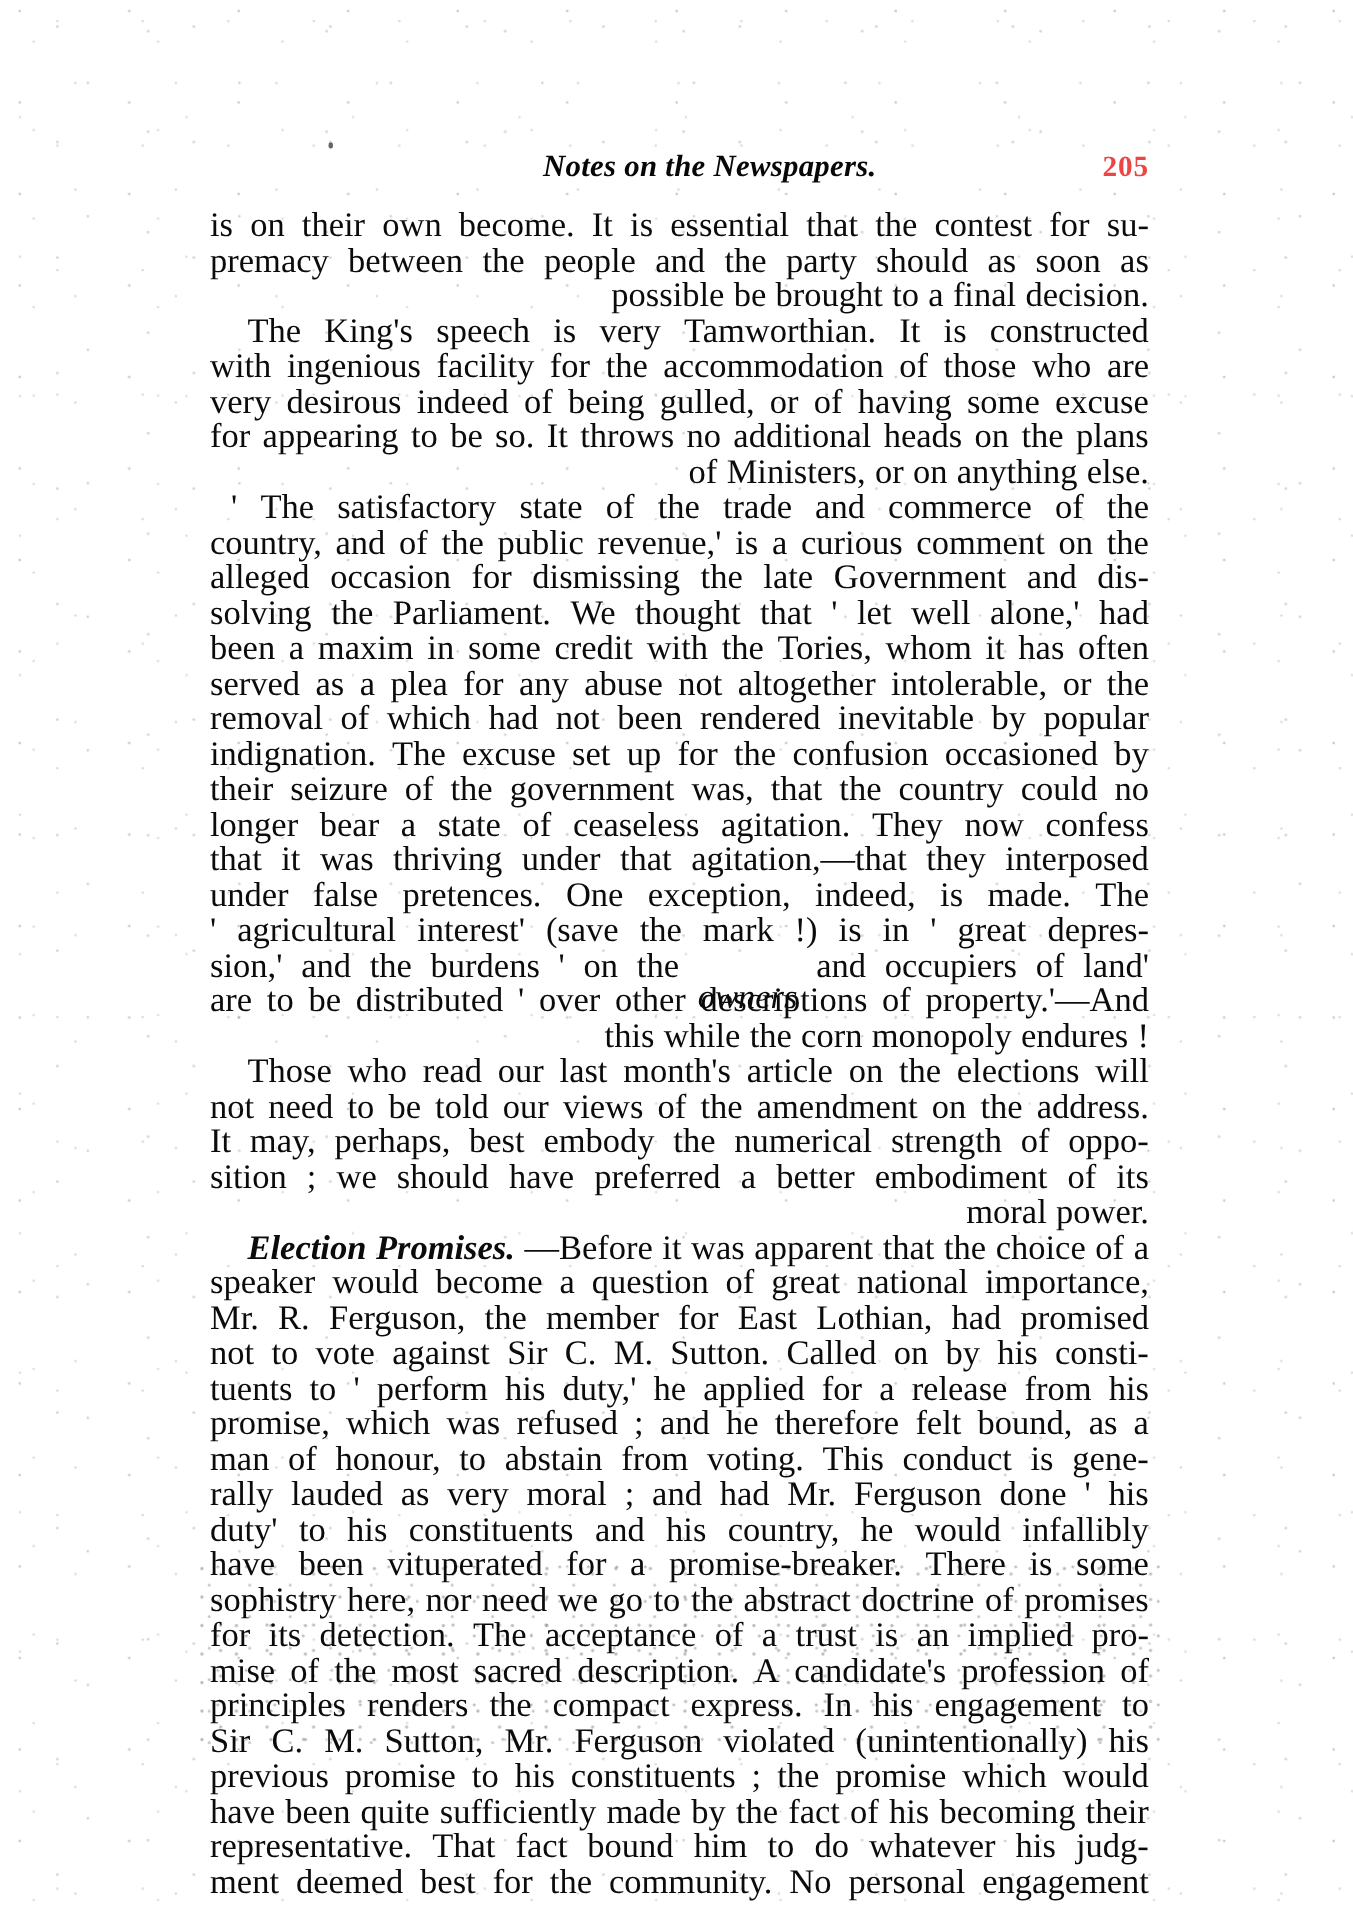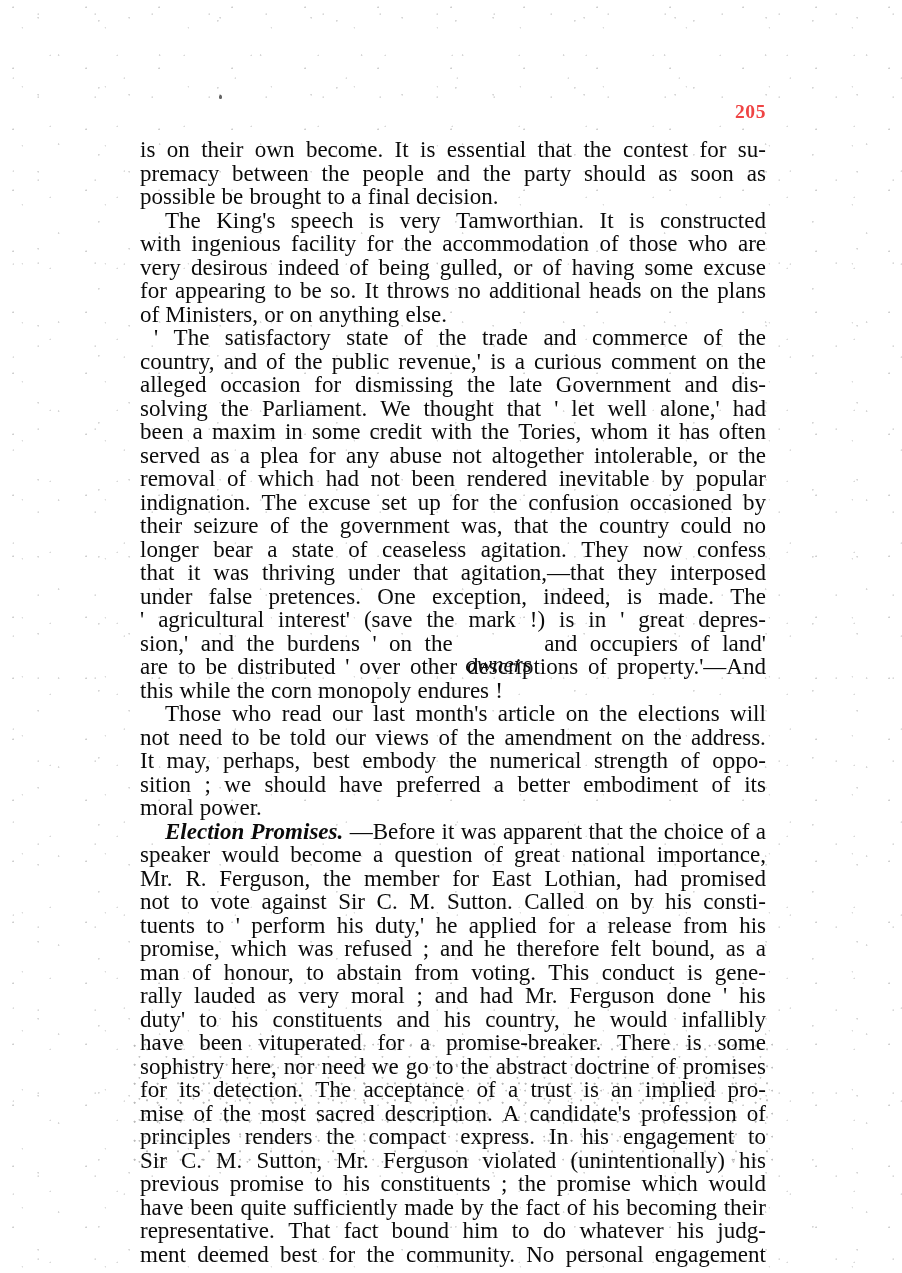--- a/index.html
+++ b/index.html
@@ -80,21 +80,21 @@
     color: #0b0b0b;
   }
   
   .ln > .w {
     display: inline-block;
   }
   .ln.just {
     justify-content: space-between;
   }
   .ln.last {
-    justify-content: flex-start;
+    justify-content: flex-end;
   }
   .ln.last > .w + .w { margin-left: 6.2px; }
 
   .ind1 { padding-left: 25px; }   
   .ind2 { padding-left: 14px; }   
 
   .it { font-style: italic; margin-top: 21px; }
   .bi { font-style: italic; font-weight: bold; }
 
   
@@ -140,20 +140,21 @@
   }
 </style>
 </head>
 <body>
 
 <div class="page">
 
   <div class="speck-top"></div>
 
   <div class="header">
+    <div class="header-title">Notes on the Newspapers.</div>
     <div class="header-folio">205</div>
   </div>
 
   <div class="textblock" id="textblock">
       <div class="ln just"><span class="w">is</span><span class="w">on</span><span class="w">their</span><span class="w">own</span><span class="w">become.</span><span class="w">It</span><span class="w">is</span><span class="w">essential</span><span class="w">that</span><span class="w">the</span><span class="w">contest</span><span class="w">for</span><span class="w">su-</span></div>
       <div class="ln just"><span class="w">premacy</span><span class="w">between</span><span class="w">the</span><span class="w">people</span><span class="w">and</span><span class="w">the</span><span class="w">party</span><span class="w">should</span><span class="w">as</span><span class="w">soon</span><span class="w">as</span></div>
       <div class="ln last"><span class="w">possible</span><span class="w">be</span><span class="w">brought</span><span class="w">to</span><span class="w">a</span><span class="w">final</span><span class="w">decision.</span></div>
       <div class="ln just ind1"><span class="w">The</span><span class="w">King's</span><span class="w">speech</span><span class="w">is</span><span class="w">very</span><span class="w">Tamworthian.</span><span class="w">It</span><span class="w">is</span><span class="w">constructed</span></div>
       <div class="ln just"><span class="w">with</span><span class="w">ingenious</span><span class="w">facility</span><span class="w">for</span><span class="w">the</span><span class="w">accommodation</span><span class="w">of</span><span class="w">those</span><span class="w">who</span><span class="w">are</span></div>
       <div class="ln just"><span class="w">very</span><span class="w">desirous</span><span class="w">indeed</span><span class="w">of</span><span class="w">being</span><span class="w">gulled,</span><span class="w">or</span><span class="w">of</span><span class="w">having</span><span class="w">some</span><span class="w">excuse</span></div>

